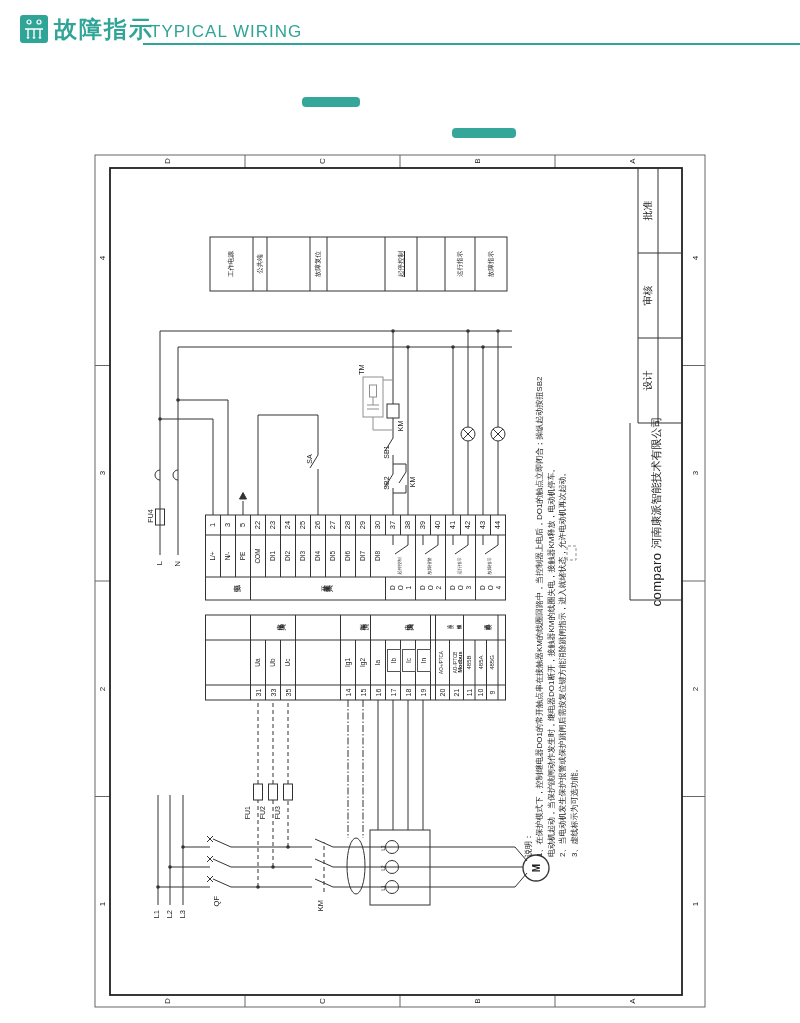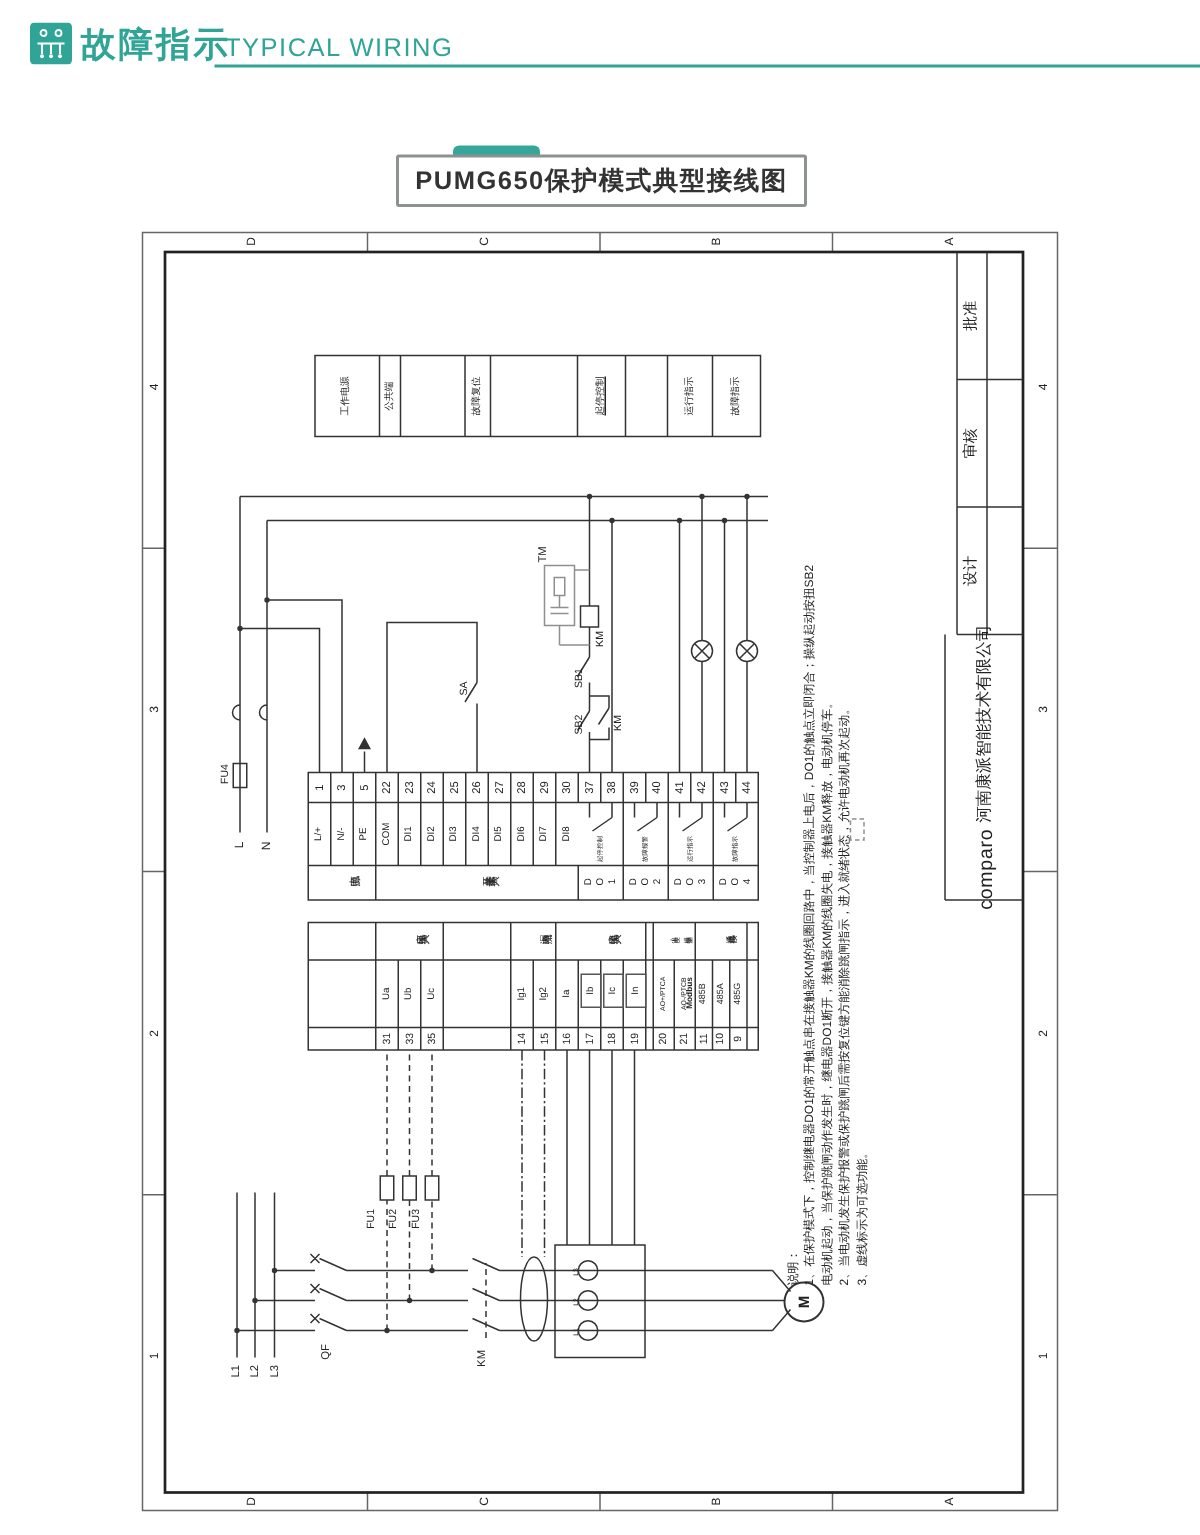--- a/index.html
+++ b/index.html
@@ -41,21 +41,20 @@
         <circle cx="14" cy="22.5" r="1.3" fill="#fff"></circle>
         <circle cx="20" cy="22.5" r="1.3" fill="#fff"></circle>
     </svg>
     <div class="hdr-cn">故障指示</div>
     <div class="hdr-en">TYPICAL WIRING</div>
     <div class="hdr-line"></div>
   </div>
 
   <div class="tab" style="left:302px;top:97px;width:58px"></div>
   <div class="tab" style="left:452px;top:128px;width:64px"></div>
-  <div class="badge-box">PUMG650保护模式典型接线图</div>
 
   <div class="sheet-wrap">
     <div class="lsheet" id="lsheet">
       <svg id="art" width="862" height="620" viewBox="0 0 862 620">
 
         <g stroke="#666" fill="none" stroke-width="1">
           <rect x="5" y="5" width="852" height="610"></rect>
           <path d="M215.5 5V20 M431 5V20 M646.5 5V20 M215.5 592V615 M431 592V615 M646.5 592V615
                    M5 155H17 M5 310H17 M5 465H17 M844 155H857 M844 310H857 M844 465H857"></path>
         </g>

